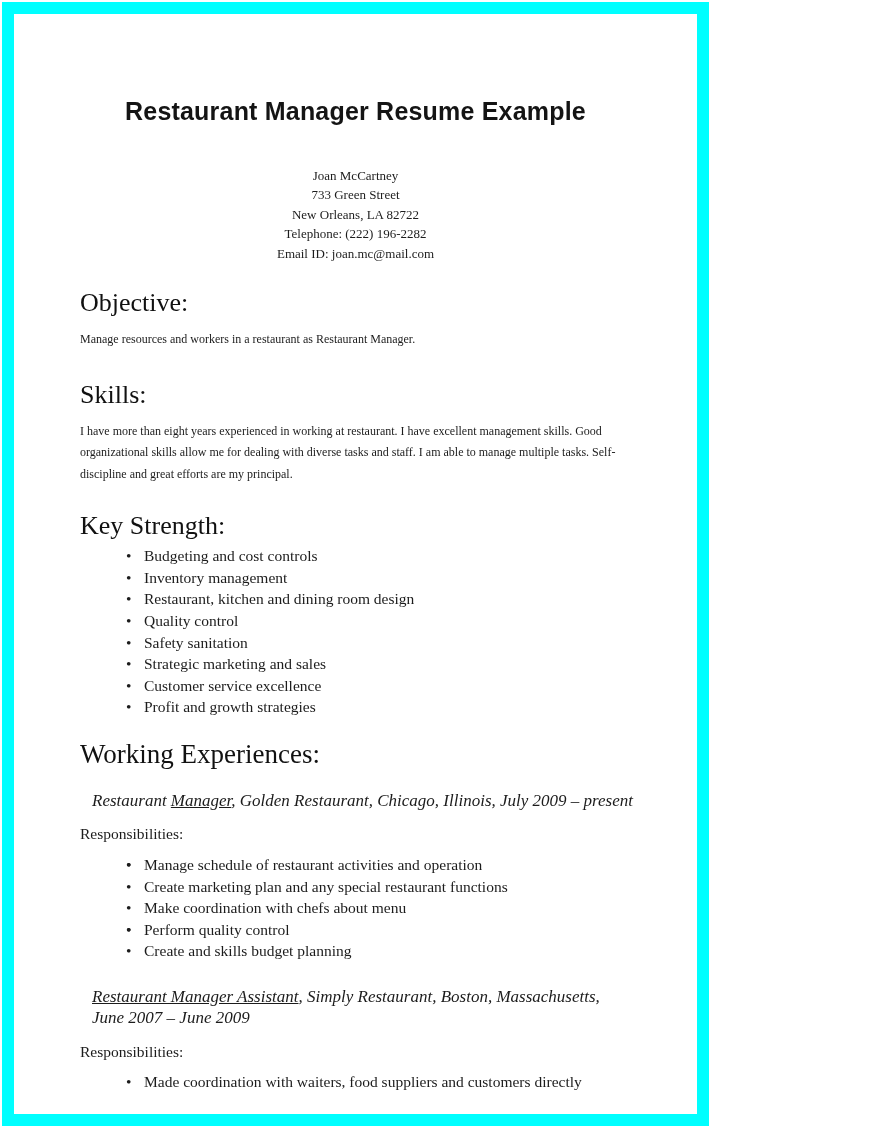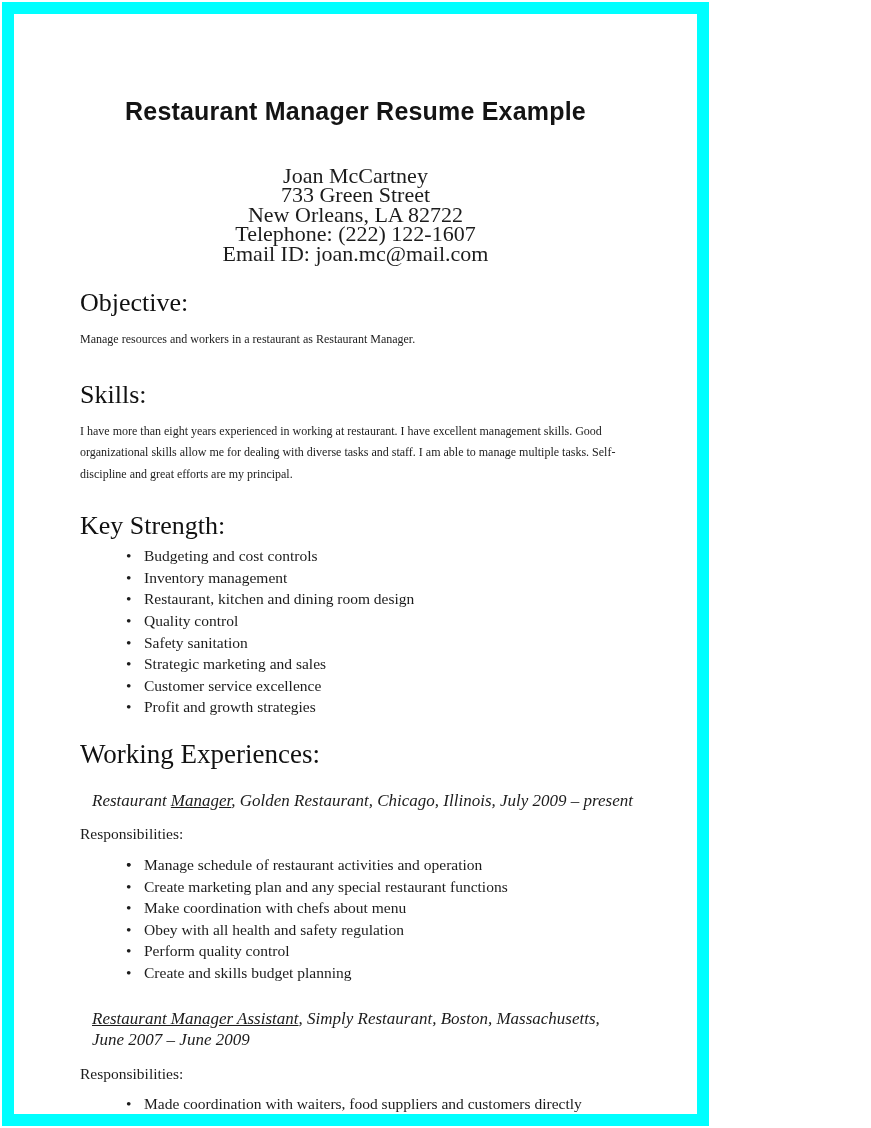--- a/index.html
+++ b/index.html
@@ -53,21 +53,21 @@
     font-size: 25px;
     letter-spacing: 0.2px;
     text-align: center;
     color: #141414;
     margin: 0;
     padding-top: 83px;
   }
 
   .contact-block {
     text-align: center;
-    font-size: 22px;
+    font-size: 13px;
     line-height: 19.4px;
     color: #1c1c1c;
     margin-top: 40px;
   }
   .contact-line { display: block; white-space: pre; }
 
   
   .content {
     padding-left: 66px;
     padding-right: 52px;
@@ -152,21 +152,21 @@
   <div class="cyan-border"></div>
 
   <div class="resume-sheet">
 
     <h1 class="doc-title">Restaurant Manager Resume Example</h1>
 
     <div class="contact-block">
       <span class="contact-line">Joan McCartney</span>
       <span class="contact-line">733 Green Street</span>
       <span class="contact-line">New Orleans, LA 82722</span>
-      <span class="contact-line">Telephone: (222) 122-1607</span>
+      <span class="contact-line">Telephone: (222) 196-2282</span>
       <span class="contact-line">Email ID: joan.mc@mail.com</span>
     </div>
 
     <div class="content">
 
       <h2 class="section-heading">Objective:</h2>
       <div class="gap-objective"></div>
       <p class="body-text">Manage resources and workers in a restaurant as Restaurant Manager.</p>
       <div class="gap-after-objective"></div>
 
@@ -193,21 +193,21 @@
       <div class="gap-we"></div>
       <div id="jobs-container">
           <p class="job-line"><span>Restaurant </span><span class="job-role-link">Manager</span><span>, Golden Restaurant, Chicago, Illinois, July 2009 – present</span></p>
           <p class="job-resp">Responsibilities:</p>
           <div class="gap-job-bullets"></div>
           <ul class="bullets wide">
             <li><span class="bullet-dot">•</span></li>
             <li><span class="bullet-dot">•</span><span>Manage schedule of restaurant activities and operation</span></li>
             <li><span class="bullet-dot">•</span><span>Create marketing plan and any special restaurant functions</span></li>
             <li><span class="bullet-dot">•</span><span>Make coordination with chefs about menu</span></li>
-            <li><span class="bullet-dot">•</span><span>Obey with all health and safety regulation</span></li>
+            <li><span class="bullet-dot">•</span></li>
             <li><span class="bullet-dot">•</span><span>Perform quality control</span></li>
             <li><span class="bullet-dot">•</span><span>Create and skills budget planning</span></li>
           </ul>
           <div class="gap-between-jobs"></div>
           <p class="job-line"><span class="job-role-link">Restaurant Manager Assistant</span><span>, Simply Restaurant, Boston, Massachusetts, June 2007 – June 2009</span></p>
           <p class="job-resp">Responsibilities:</p>
           <div class="gap-job-bullets"></div>
           <ul class="bullets wide">
             <li><span class="bullet-dot">•</span><span>Made coordination with waiters, food suppliers and customers directly</span></li>
           </ul>

